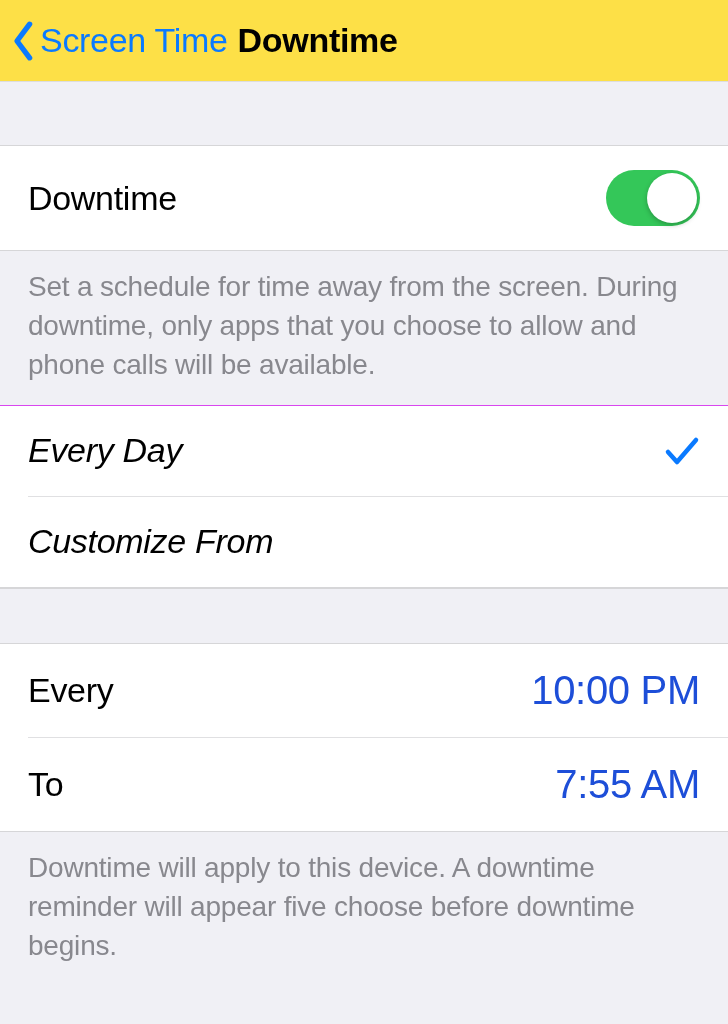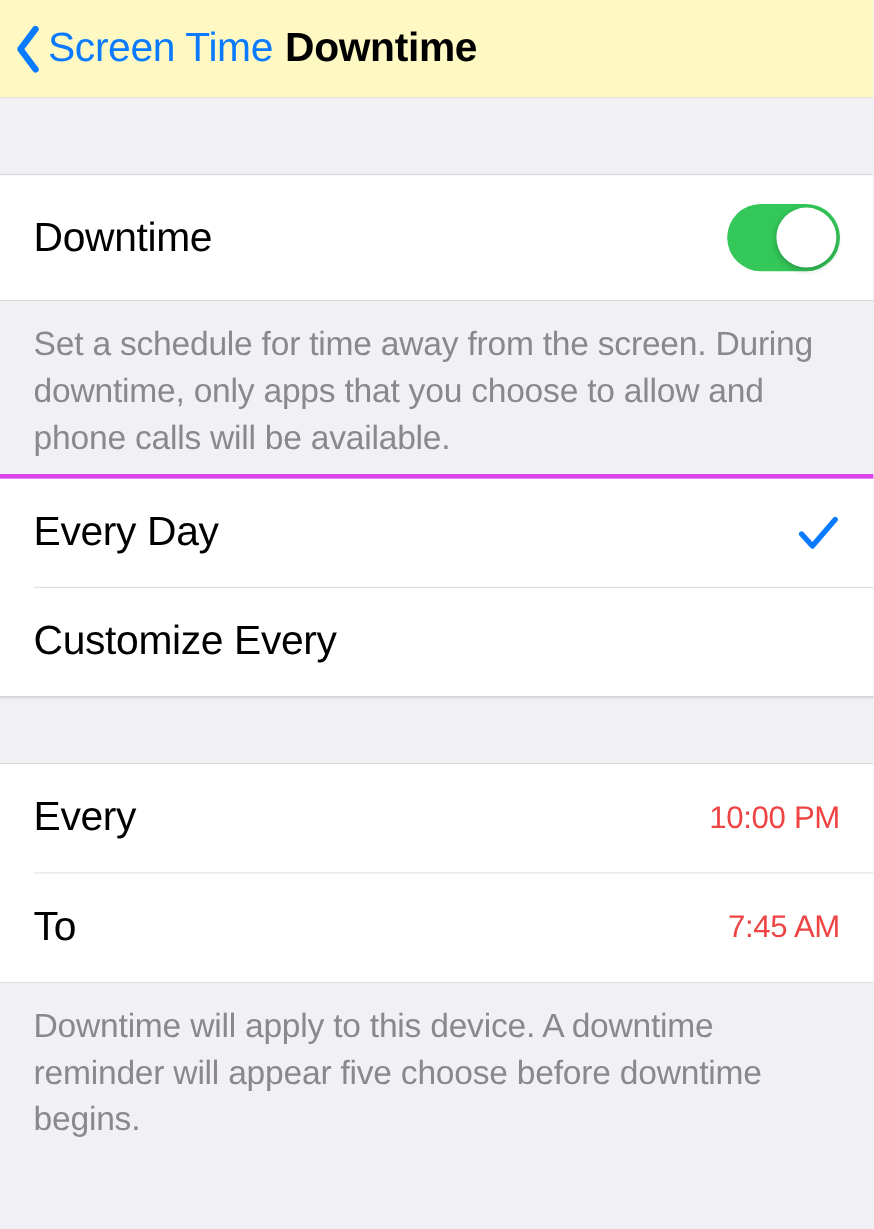--- a/index.html
+++ b/index.html
@@ -13,21 +13,21 @@
     body {
       width: 728px;
       height: 1024px;
       background: #f0f0f5;
       overflow: hidden;
     }
     
     
     .nav-bar {
       height: 82px;
-      background: #fef9c3;
+      background: #fde047;
       border-bottom: 1px solid #ddddde;
       display: flex;
       align-items: center;
       padding: 0 10px;
     }
     
     .back-chevron {
       display: inline-flex;
       align-items: center;
       margin-right: 2px;
@@ -78,35 +78,36 @@
     }
     
     .row-label {
       color: #000;
       font-size: 34px;
       font-weight: 400;
       letter-spacing: -0.3px;
     }
     
     .row-value {
-      color: #ef4444;
-      font-size: 26px;
+      color: #1d4ed8;
+      font-size: 40px;
       font-weight: 400;
       letter-spacing: -0.3px;
     }
     
     
     .divider {
       height: 1px;
       background: #e0e0e2;
       margin-left: 28px;
     }
     
     .section-border-top {
-      border-top: 4px solid #d946ef;
+      border-top: 1px solid #d946ef;
+      font-style: italic;
     }
     
     .section-border-bottom {
       border-bottom: 1px solid #d6d6d8;
     }
     
     
     .toggle {
       position: relative;
       width: 94px;
@@ -123,21 +124,21 @@
       right: 3px;
       width: 50px;
       height: 50px;
       background: #fff;
       border-radius: 50%;
       box-shadow: 0 2px 5px rgba(0,0,0,0.25);
     }
     
     
     .footer-text {
-      padding: 16px 28px 10px 28px;
+      padding: 16px 28px 20px 28px;
       color: #88888e;
       font-size: 28px;
       line-height: 1.4;
       letter-spacing: -0.2px;
       background: #f0f0f5;
     }
     
     
     .checkmark {
       display: inline-flex;
@@ -183,31 +184,31 @@
   <div class="row">
     <span class="row-label">Every Day</span>
     <span class="checkmark">
       <svg viewBox="0 0 36 30" fill="none" stroke="#0a7aff" stroke-width="4.5" stroke-linecap="round" stroke-linejoin="round">
         <polyline points="4,16 13,26 32,4"></polyline>
       </svg>
     </span>
   </div>
   <div class="divider"></div>
   <div class="row">
-    <span class="row-label">Customize Every</span>
+    <span class="row-label">Customize From</span>
   </div>
 </div>
 
 <div class="spacer-small"></div>
 
 <div class="group-white section-border-bottom">
   <div class="row">
     <span class="row-label">Every</span>
     <span class="row-value">10:00 PM</span>
   </div>
   <div class="divider"></div>
   <div class="row">
     <span class="row-label">To</span>
-    <span class="row-value">7:45 AM</span>
+    <span class="row-value">7:55 AM</span>
   </div>
 </div>
 
 <div class="footer-text">Downtime will apply to this device. A downtime reminder will appear five choose before downtime begins.</div>
 
 </body></html>

